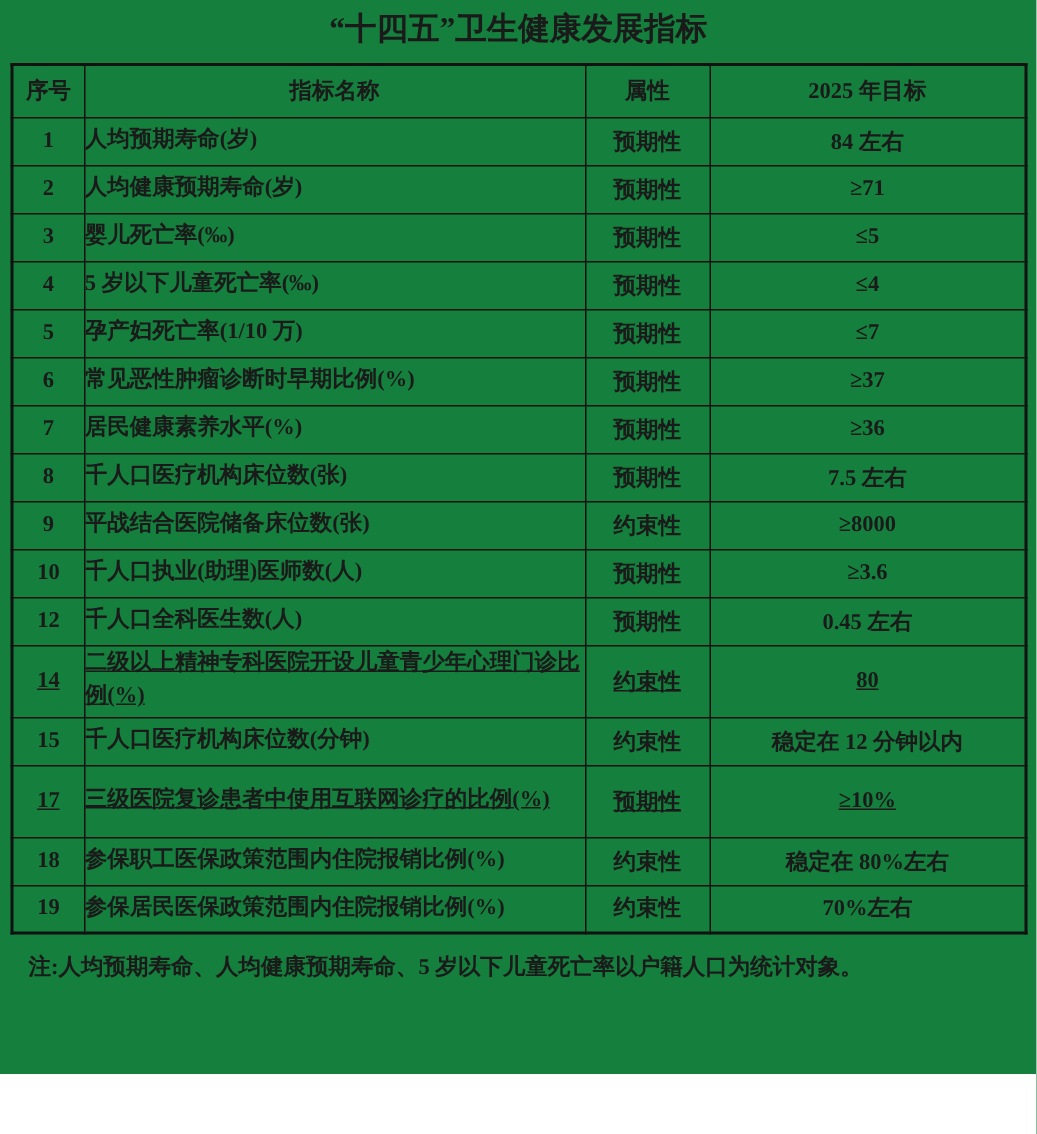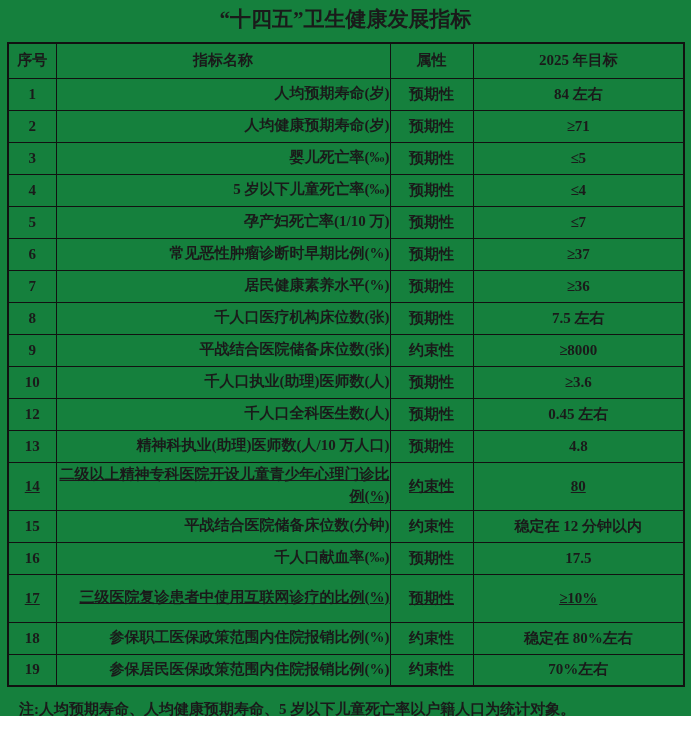--- a/index.html
+++ b/index.html
@@ -42,21 +42,21 @@
   col.c0 { width: 48px; }
   col.c1 { width: 334px; }
   col.c2 { width: 83px; }
   col.c3 { width: 211px; }
   thead tr { height: 35px; font-family: Liberation Serif, serif; }
   tbody tr { height: 32px; }
   tbody tr.tall { height: 48px; text-decoration: underline; }
   th { text-align: center; }
   td.c-no, td.c-attr, td.c-target { text-align: center; }
   td.c-name {
-    text-align: right;
+    text-align: left;
     padding: 2px 8px 2px 10px;
     line-height: 1.45;
     margin-left: 25px;
   }
   .footnote {
     font-size: 15px;
     font-weight: 700;
     margin: 13px 8px 0 19px;
     line-height: 1.3;
   }
@@ -143,43 +143,31 @@
         <td class="c-name">千人口执业(助理)医师数(人)</td>
         <td class="c-attr">预期性</td>
         <td class="c-target">≥3.6</td>
       </tr>
       <tr>
         <td class="c-no">12</td>
         <td class="c-name">千人口全科医生数(人)</td>
         <td class="c-attr">预期性</td>
         <td class="c-target">0.45 左右</td>
       </tr>
-      <tr>
-        <td class="c-no">13</td>
-        <td class="c-name">精神科执业(助理)医师数(人/10 万人口)</td>
-        <td class="c-attr">预期性</td>
-        <td class="c-target">4.8</td>
-      </tr>
       <tr class="tall">
         <td class="c-no">14</td>
         <td class="c-name">二级以上精神专科医院开设儿童青少年心理门诊比例(%)</td>
         <td class="c-attr">约束性</td>
         <td class="c-target">80</td>
       </tr>
       <tr>
         <td class="c-no">15</td>
-        <td class="c-name">平战结合医院储备床位数(分钟)</td>
+        <td class="c-name">千人口医疗机构床位数(分钟)</td>
         <td class="c-attr">约束性</td>
         <td class="c-target">稳定在 12 分钟以内</td>
-      </tr>
-      <tr>
-        <td class="c-no">16</td>
-        <td class="c-name">千人口献血率(‰)</td>
-        <td class="c-attr">预期性</td>
-        <td class="c-target">17.5</td>
       </tr>
       <tr class="tall">
         <td class="c-no">17</td>
         <td class="c-name">三级医院复诊患者中使用互联网诊疗的比例(%)</td>
         <td class="c-attr">预期性</td>
         <td class="c-target">≥10%</td>
       </tr>
       <tr>
         <td class="c-no">18</td>
         <td class="c-name">参保职工医保政策范围内住院报销比例(%)</td>

